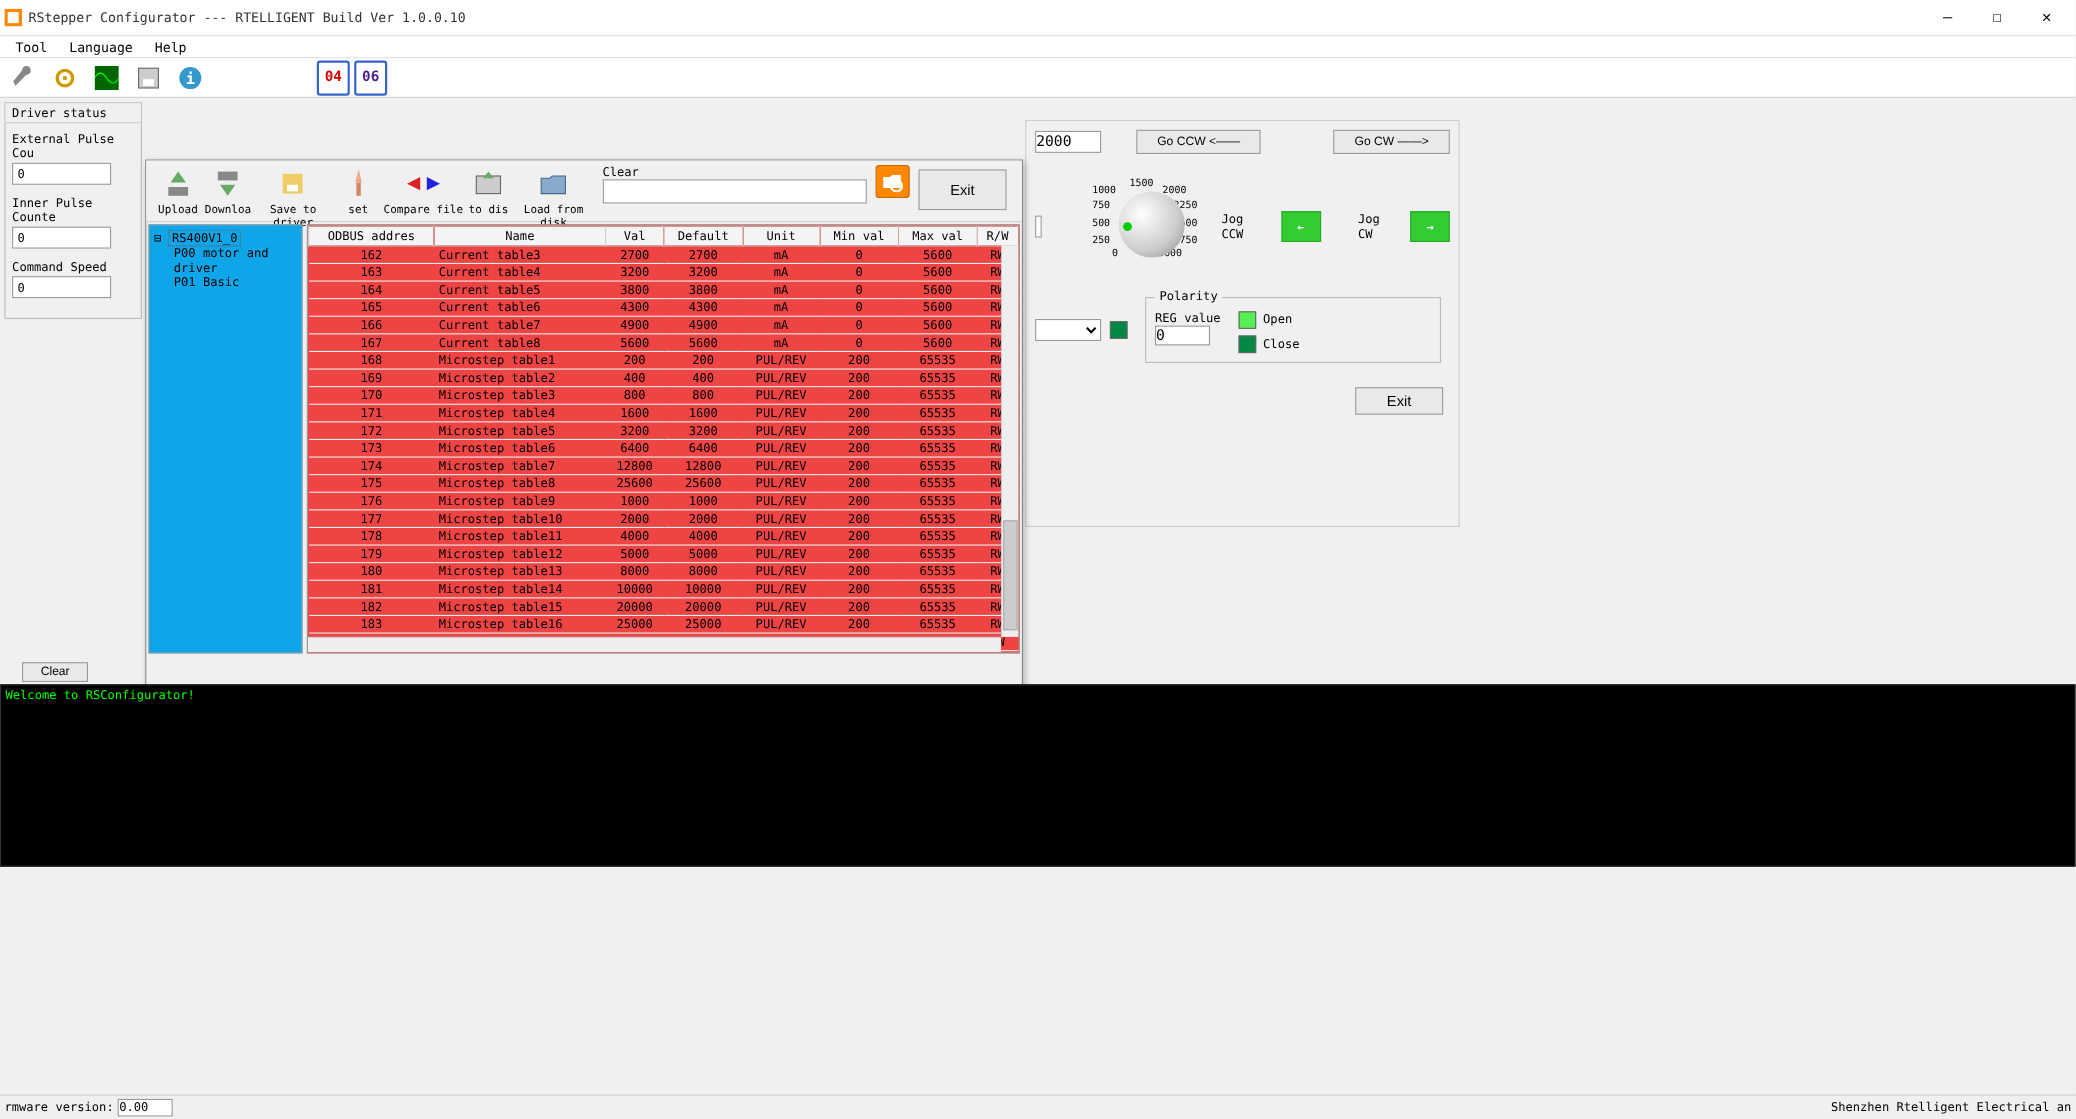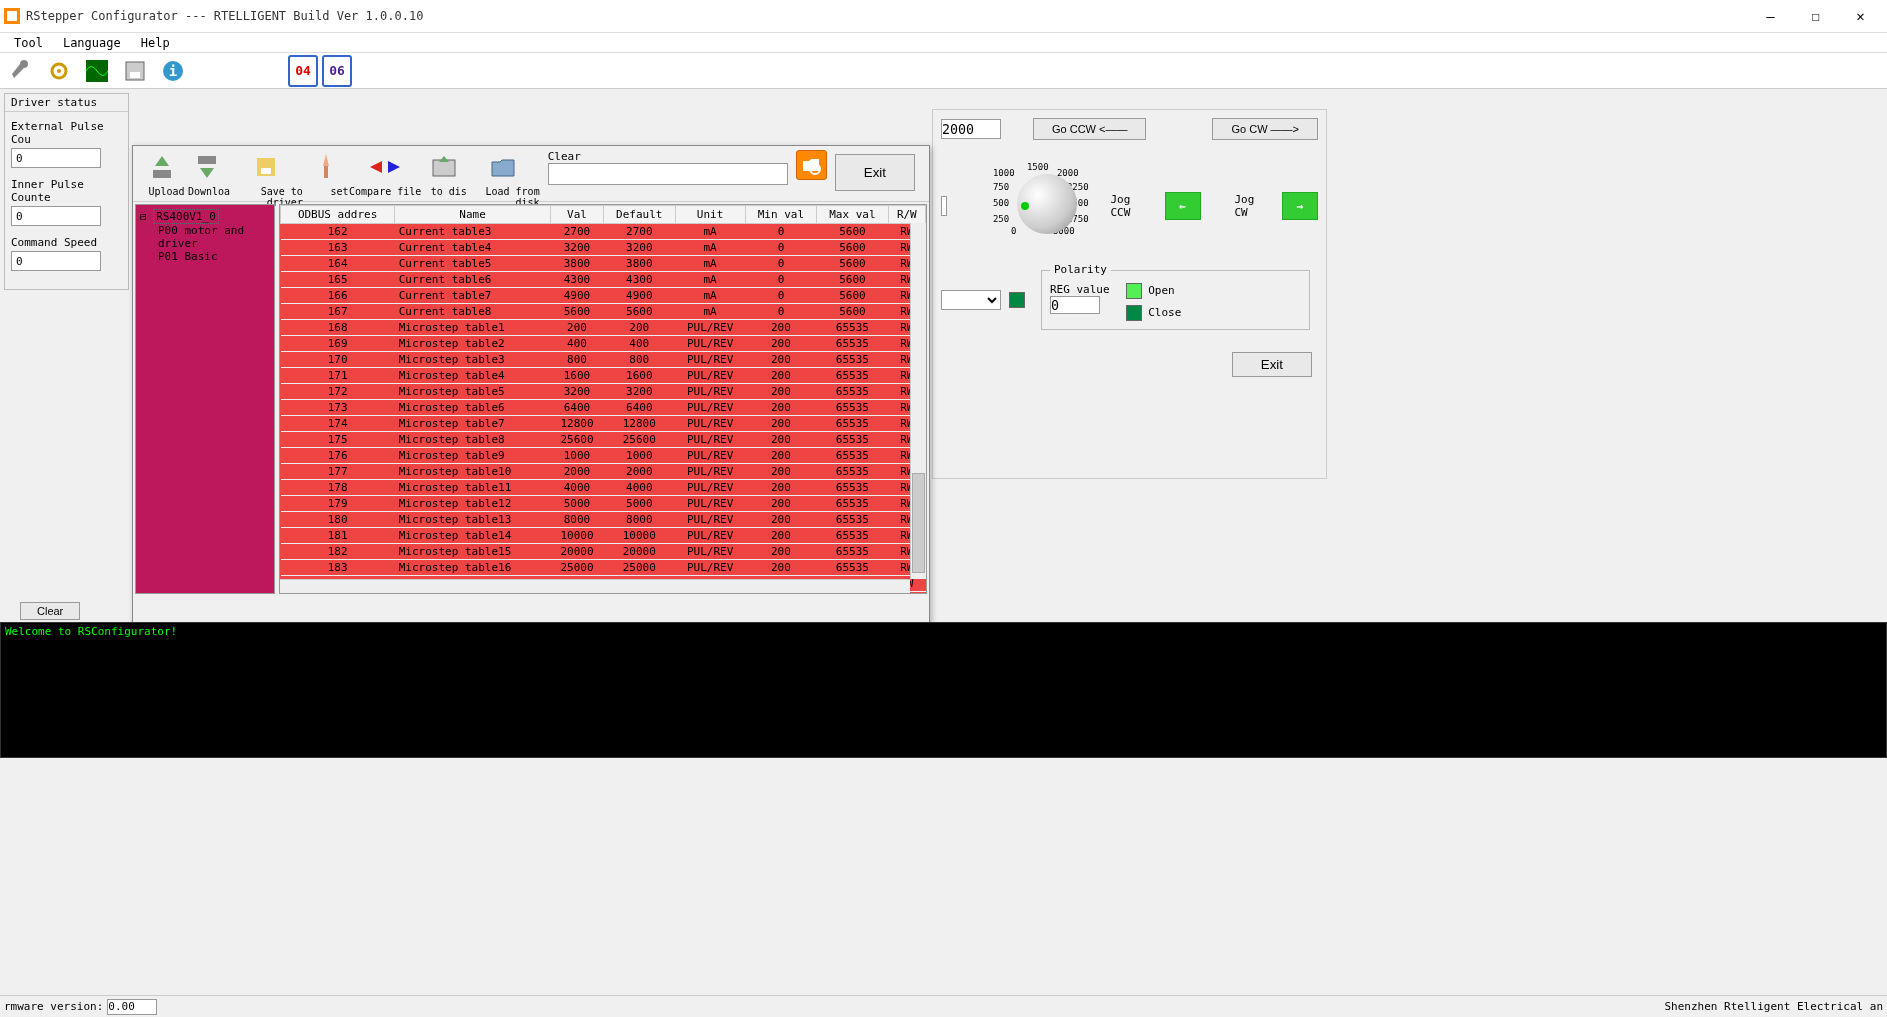--- a/index.html
+++ b/index.html
@@ -38,46 +38,46 @@
 .pol-box { position: relative; border: 1px solid #bbb; margin: 8px; padding: 12px 8px 8px 8px; }
 .pol-box .lab { position: absolute; top: -8px; left: 8px; background: #f0f0f0; padding: 0 4px; font-size: 11px; }
 .swatch { width: 16px; height: 16px; display: inline-block; vertical-align: middle; border: 1px solid #666; }
 .swatch.open { background: #5e5; }
 .swatch.close { background: #084; }
 .exit-btn { float: right; margin: 6px 14px; padding: 4px 28px; border: 1px solid #999; background: #e9e9e9; cursor: pointer; }
 
 .dialog { position: absolute; left: 132px; top: 56px; width: 798px; height: 490px; background: #f0f0f0; border: 1px solid #888; box-shadow: 2px 2px 6px rgba(0,0,0,0.25); }
 .dialog .dlg-title { height: 18px; background: linear-gradient(#a8c8e8, #8ab0d8); font-size: 11px; padding: 2px 6px; color: #000; }
 .dlg-toolbar { height: 56px; display: flex; align-items: flex-start; padding: 4px 6px; gap: 0; background: #f0f0f0; border-bottom: 1px solid #ccc; }
-.dlg-tbtn { width: 50px; text-align: right; font-size: 10px; cursor: pointer; }
+.dlg-tbtn { width: 50px; text-align: center; font-size: 10px; cursor: pointer; }
 .dlg-tbtn .ic { width: 40px; height: 34px; margin: 0 auto 2px auto; display: flex; align-items: center; justify-content: center; }
 .dlg-tbtn.wide { width: 80px; }
 .path-area { flex: 1; padding: 0 8px; }
 .path-area label { font-size: 11px; display: block; }
 .path-area input { width: 240px; height: 22px; border: 1px solid #999; }
 .browse-btn { width: 34px; height: 30px; background: #f80; border: 1px solid #c60; border-radius: 3px; display: flex; align-items: center; justify-content: center; cursor: pointer; }
 .dlg-exit { padding: 10px 28px; border: 1px solid #999; background: #e9e9e9; cursor: pointer; margin: 4px 8px; }
 
 .dlg-body { display: flex; height: 394px; }
-.tree { width: 140px; border: 1px solid #999; background: #be185d; margin: 2px; padding: 4px; font-family: monospace; font-size: 11px; }
+.tree { width: 140px; border: 1px solid #999; background: #0ea5e9; margin: 2px; padding: 4px; font-family: monospace; font-size: 11px; }
 .tree .root { border: 1px dotted #666; display: inline-block; padding: 0 2px; }
 .tree .child { margin-left: 18px; }
 .grid-wrap { flex: 1; border: 1px solid #999; background: #ef4444; margin: 2px; overflow: hidden; position: relative; }
 .grid { width: 100%; border-collapse: collapse; font-family: monospace; font-size: 11px; }
 .grid th { background: #f4f4f4; border: 1px solid #ccc; padding: 2px 4px; font-weight: normal; text-align: center; position: sticky; top: 0; }
 .grid td { border-bottom: 1px solid #eee; padding: 1px 4px; text-align: center; white-space: nowrap; }
 .grid td.name { text-align: left; }
 .grid tbody tr { height: 16px; }
 .vscroll { position: absolute; right: 0; top: 18px; bottom: 14px; width: 16px; background: #eee; border-left: 1px solid #ccc; }
 .vscroll .thumb { position: absolute; left: 1px; right: 1px; top: 250px; height: 100px; background: #ccc; border: 1px solid #aaa; }
 .hscroll { position: absolute; left: 0; right: 16px; bottom: 0; height: 14px; background: #eee; border-top: 1px solid #ccc; }
 
 .log-area { position: absolute; left: 0; right: 0; top: 600px; height: 185px; }
 .clear-btn { margin: 2px 20px; padding: 2px 16px; border: 1px solid #999; background: #e9e9e9; cursor: pointer; font-size: 11px; }
-.console { background: #000; color: #0f0; font-family: monospace; font-size: 11px; height: 136px; padding: 2px 4px; overflow: auto; border: 1px solid #333; }
+.console { background: #000; color: #0f0; font-family: monospace; font-size: 11px; height: 166px; padding: 2px 4px; overflow: auto; border: 1px solid #333; }
 .statusbar { position: absolute; left: 0; right: 0; bottom: 0; height: 22px; background: #f0f0f0; border-top: 1px solid #ccc; display: flex; align-items: center; font-size: 11px; padding: 0 4px; }
 .statusbar input { width: 50px; height: 16px; border: 1px solid #999; margin: 0 4px; font-size: 11px; }
 .statusbar .company { margin-left: auto; }
 input[type=text] { font-family: inherit; }
 select { height: 20px; border: 1px solid #999; background: #fff; }
 </style>
 </head>
 <body>
 
 <div class="titlebar">

